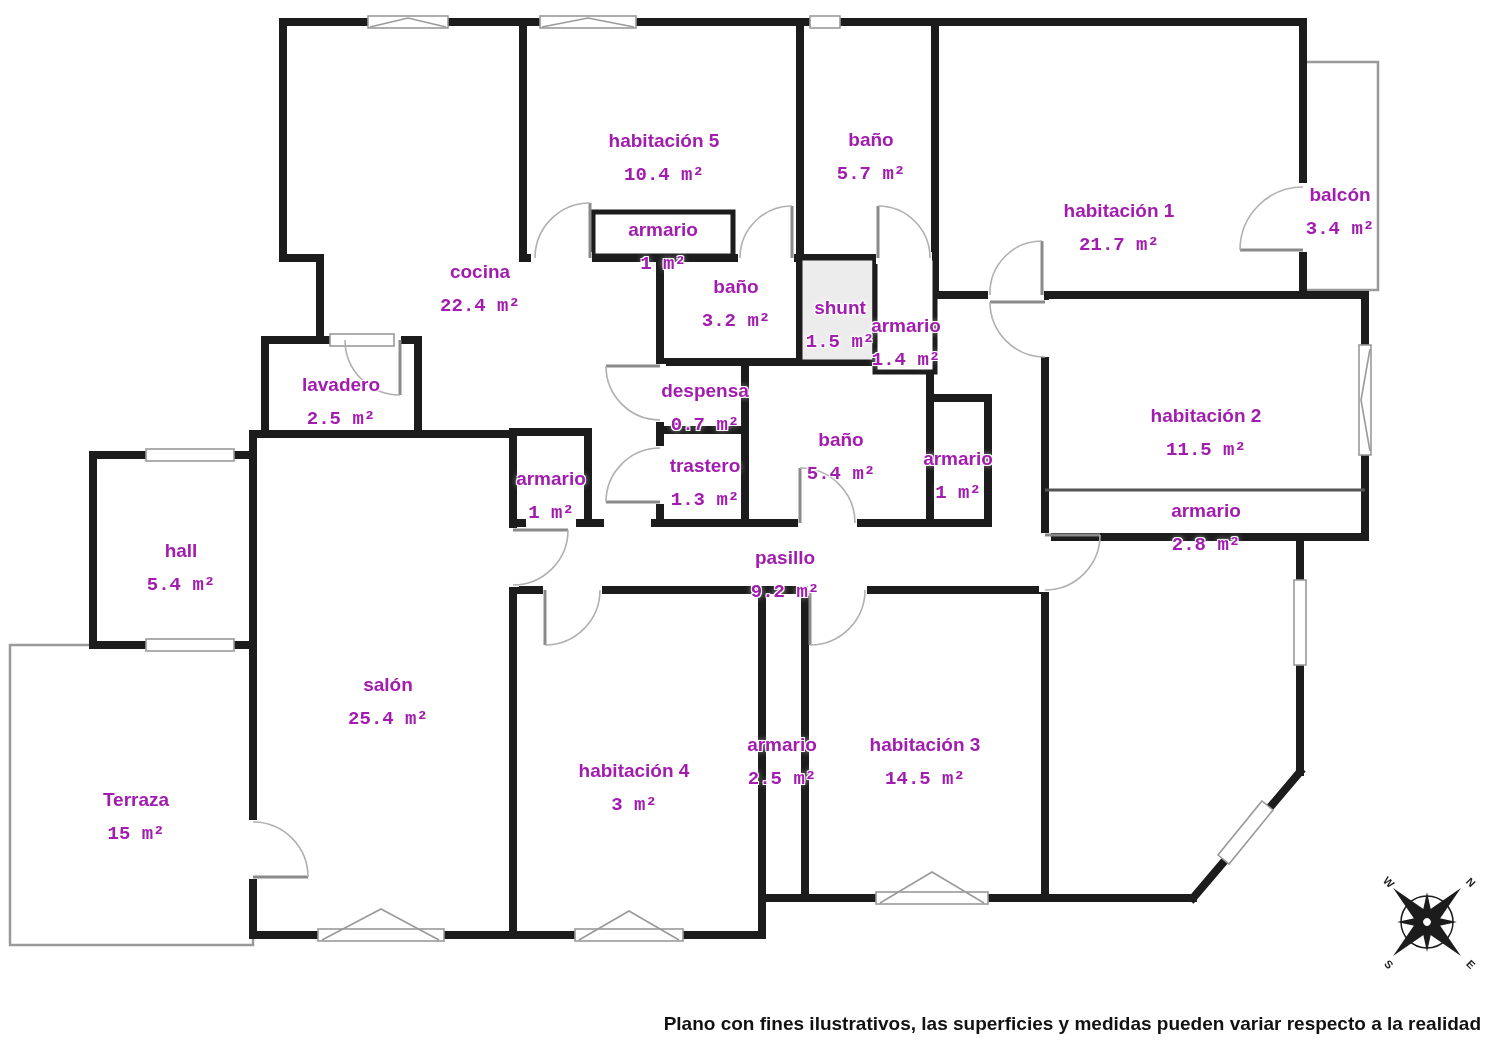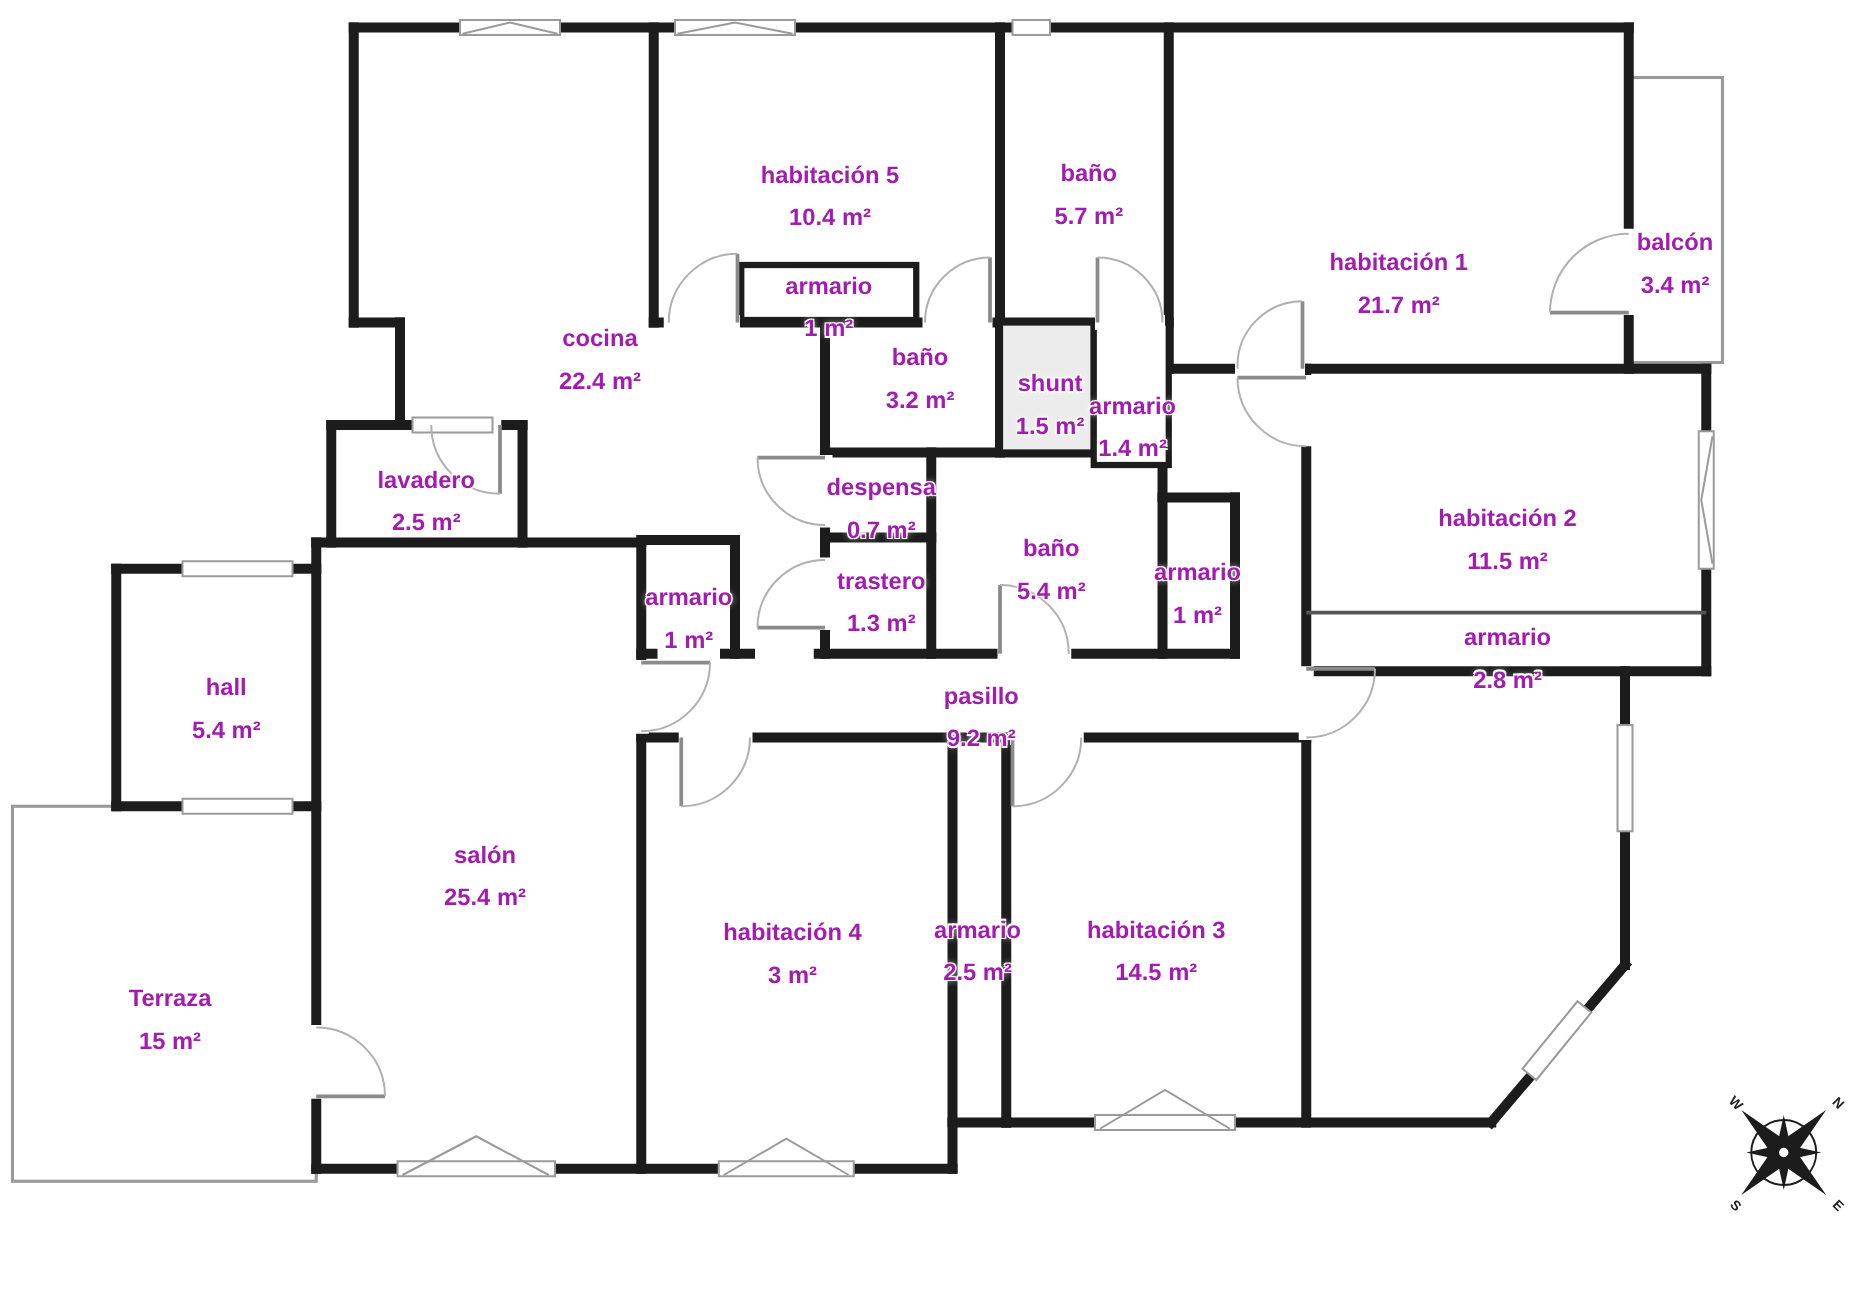--- a/index.html
+++ b/index.html
@@ -16,21 +16,21 @@
   .door-leaf{stroke:#8a8a8a;stroke-width:3;fill:none;}
   .win{fill:#fff;stroke:#9a9a9a;stroke-width:1.6;}
   .winline{stroke:#9a9a9a;stroke-width:1.6;fill:none;}
   .compass-star{fill:#1c1c1c;stroke:none;}
   .compass-ring{fill:none;stroke:#1c1c1c;stroke-width:1.5;}
   .cletter{font:700 11px "Liberation Sans",sans-serif;fill:#222;}
   .lbl{position:absolute;transform:translateX(-50%);display:flex;flex-direction:column;
        align-items:center;gap:12px;text-align:center;color:#a21caf;font-size:19px;
        font-weight:600;line-height:22px;white-space:nowrap;
        text-shadow:-1px -1px 0 #fff,1px -1px 0 #fff,-1px 1px 0 #fff,1px 1px 0 #fff,0 0 6px #fff;}
-  .rarea{font-weight:600;}
+  .rarea{font-weight:600;font-family:Liberation Mono, monospace;}
   #disclaimer{position:absolute;right:19px;top:1013px;font-size:19px;font-weight:700;color:#111;}
 </style>
 </head>
 <body>
 
 <div id="stage">
 
 <svg id="plan-svg" width="1500" height="1052" viewBox="0 0 1500 1052">
 
   <g>
@@ -282,26 +282,27 @@
       <span class="rarea">9.2 m²</span>
     </div>
   <div class="lbl" style="left:388px;top:674px">
       <span class="rname">salón</span>
       <span class="rarea">25.4 m²</span>
     </div>
   <div class="lbl" style="left:136px;top:789px">
       <span class="rname">Terraza</span>
       <span class="rarea">15 m²</span>
     </div>
-  <div class="lbl" style="left:634px;top:736px">
+  <div class="lbl" style="left:634px;top:760px">
       <span class="rname">habitación 4</span>
       <span class="rarea">3 m²</span>
     </div>
   <div class="lbl" style="left:782px;top:734px">
       <span class="rname">armario</span>
       <span class="rarea">2.5 m²</span>
     </div>
   <div class="lbl" style="left:925px;top:734px">
       <span class="rname">habitación 3</span>
       <span class="rarea">14.5 m²</span>
     </div>
 
+  <div id="disclaimer">Plano con fines ilustrativos, las superficies y medidas pueden variar respecto a la realidad</div>
 </div>
 
 </body></html>

